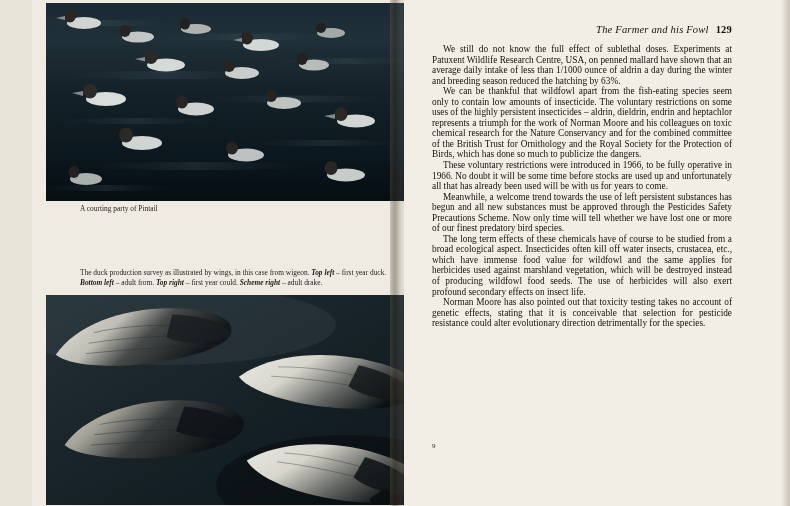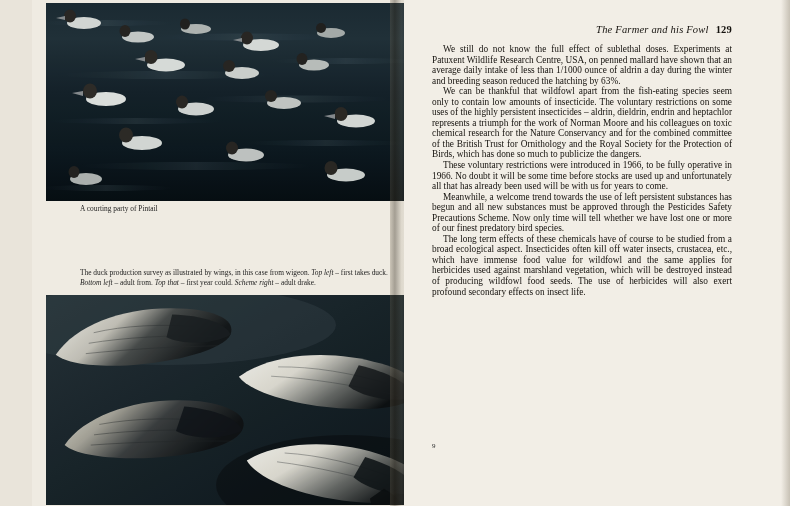--- a/index.html
+++ b/index.html
@@ -69,21 +69,21 @@
     top: 204px;
     width: 320px;
     font-size: 7.4px;
   }
   .caption-bottom {
     left: 48px;
     top: 268px;
     width: 330px;
     font-size: 7.4px;
   }
-  .caption-bottom i { font-style: italic; }
+  .caption-bottom i { font-style: italic; font-weight: bold; }
 
   
   .gutter {
     position: absolute;
     left: 390px;
     top: 0;
     width: 22px;
     height: 506px;
     background: linear-gradient(to right,
       rgba(120,108,86,0.30) 0%,
@@ -254,21 +254,21 @@
             <ellipse cx="28" cy="169" rx="5.5" ry="6" fill="#262522"></ellipse>
           </g>
         </g>
         <rect x="0" y="0" width="367" height="198" fill="#000" opacity="0.06"></rect>
       </svg>
     </div>
 
     <div class="caption caption-top">A courting party of Pintail</div>
 
     <div class="caption caption-bottom">
-      <span>The duck production survey as illustrated by wings, in this case from wigeon. </span><i>Top left</i><span> – first takes duck. </span><i>Bottom left</i><span> – adult from. </span><i>Top that</i><span> – first year could. </span><i>Scheme right</i><span> – adult drake.</span>
+      <span>The duck production survey as illustrated by wings, in this case from wigeon. </span><i>Top left</i><span> – first year duck. </span><i>Bottom left</i><span> – adult from. </span><i>Top right</i><span> – first year could. </span><i>Scheme right</i><span> – adult drake.</span>
     </div>
 
     <div class="photo-bottom">
       <svg width="367" height="210" viewBox="0 0 367 210" preserveAspectRatio="none">
         <defs>
           <linearGradient id="bg2" x1="0" y1="0" x2="1" y2="1">
             <stop offset="0%" stop-color="#27343a"></stop>
             <stop offset="45%" stop-color="#1a262c"></stop>
             <stop offset="100%" stop-color="#0e171c"></stop>
           </linearGradient>
@@ -348,18 +348,19 @@
     <div class="right-inner">
       <div class="running-head">
         <span>The Farmer and his Fowl</span><span class="folio">129</span>
       </div>
       <div class="body-text">
         <p>We still do not know the full effect of sublethal doses. Experiments at Patuxent Wildlife Research Centre, USA, on penned mallard have shown that an average daily intake of less than 1/1000 ounce of aldrin a day during the winter and breeding season reduced the hatching by 63%.</p>
         <p>We can be thankful that wildfowl apart from the fish-eating species seem only to contain low amounts of insecticide. The voluntary restrictions on some uses of the highly persistent insecticides – aldrin, dieldrin, endrin and heptachlor represents a triumph for the work of Norman Moore and his colleagues on toxic chemical research for the Nature Conservancy and for the combined committee of the British Trust for Ornithology and the Royal Society for the Protection of Birds, which has done so much to publicize the dangers.</p>
         <p>These voluntary restrictions were introduced in 1966, to be fully operative in 1966. No doubt it will be some time before stocks are used up and unfortunately all that has already been used will be with us for years to come.</p>
         <p>Meanwhile, a welcome trend towards the use of left persistent substances has begun and all new substances must be approved through the Pesticides Safety Precautions Scheme. Now only time will tell whether we have lost one or more of our finest predatory bird species.</p>
         <p>The long term effects of these chemicals have of course to be studied from a broad ecological aspect. Insecticides often kill off water insects, crustacea, etc., which have immense food value for wildfowl and the same applies for herbicides used against marshland vegetation, which will be destroyed instead of producing wildfowl food seeds. The use of herbicides will also exert profound secondary effects on insect life.</p>
+        <p>Norman Moore has also pointed out that toxicity testing takes no account of genetic effects, stating that it is conceivable that selection for pesticide resistance could alter evolutionary direction detrimentally for the species.</p>
       </div>
     </div>
 
     <div class="sig-mark">9</div>
   </div>
 </div>
 
 </body></html>

